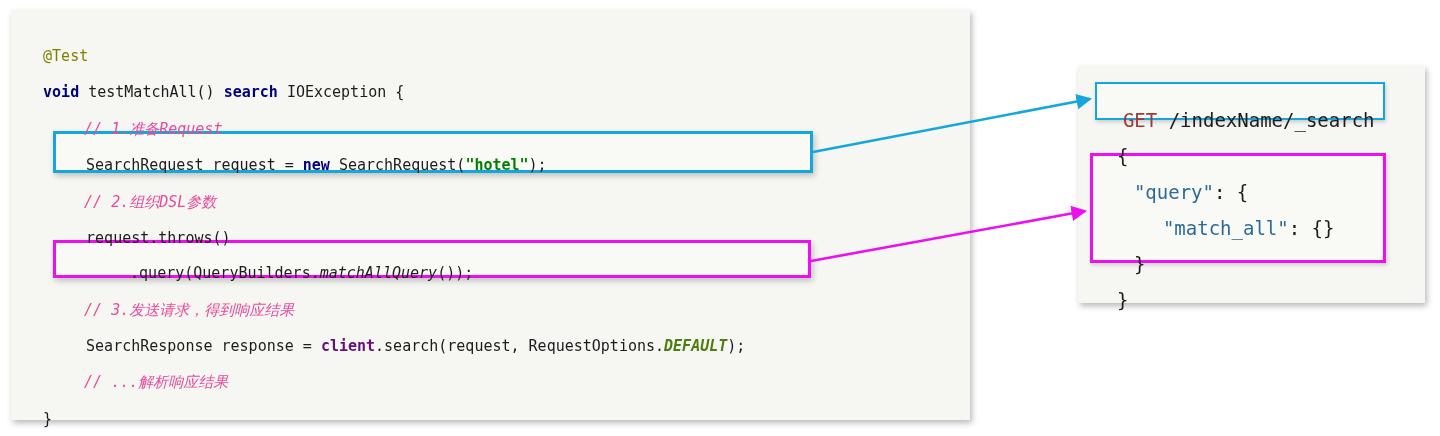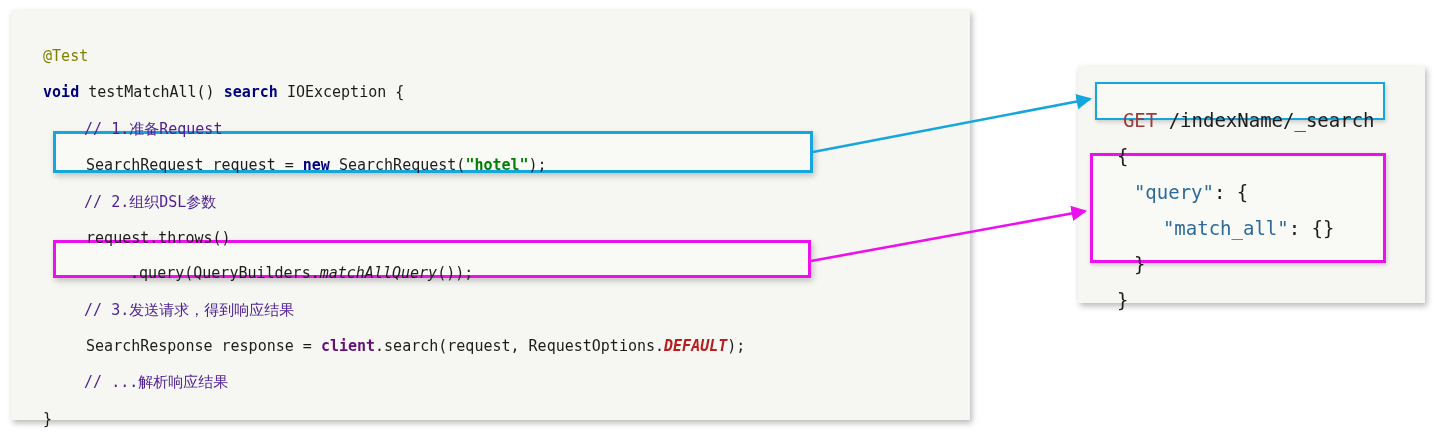--- a/index.html
+++ b/index.html
@@ -50,23 +50,23 @@
     font-family: "DejaVu Sans Mono", monospace;
     font-size: 19px;
     line-height: 1;
     color: #1c1c1c;
   }
 
   
   .t-anno   { color: #808000; }
   .t-kw     { color: #00007f; font-weight: bold; }
   .t-str    { color: #008000; font-weight: bold; }
-  .t-cmt    { color: #4c1d95; }
+  .t-cmt    { color: #ec4899; font-style: italic; }
   .t-field  { color: #660e7a; font-weight: bold; margin-top: 16px; }
-  .t-static { color: #b91c1c; font-weight: bold; font-style: italic; }
+  .t-static { color: #4d7c0f; font-weight: bold; font-style: italic; }
   .t-italic { font-style: italic; }
   .t-verb   { color: #9d3a3a; }
   .t-key    { color: #2b6a9b; }
 
   
   .hl-box {
     position: absolute;
     box-sizing: border-box;
     background: #f9faf6;
     box-shadow: 2px 3px 6px rgba(0,0,0,0.22);

